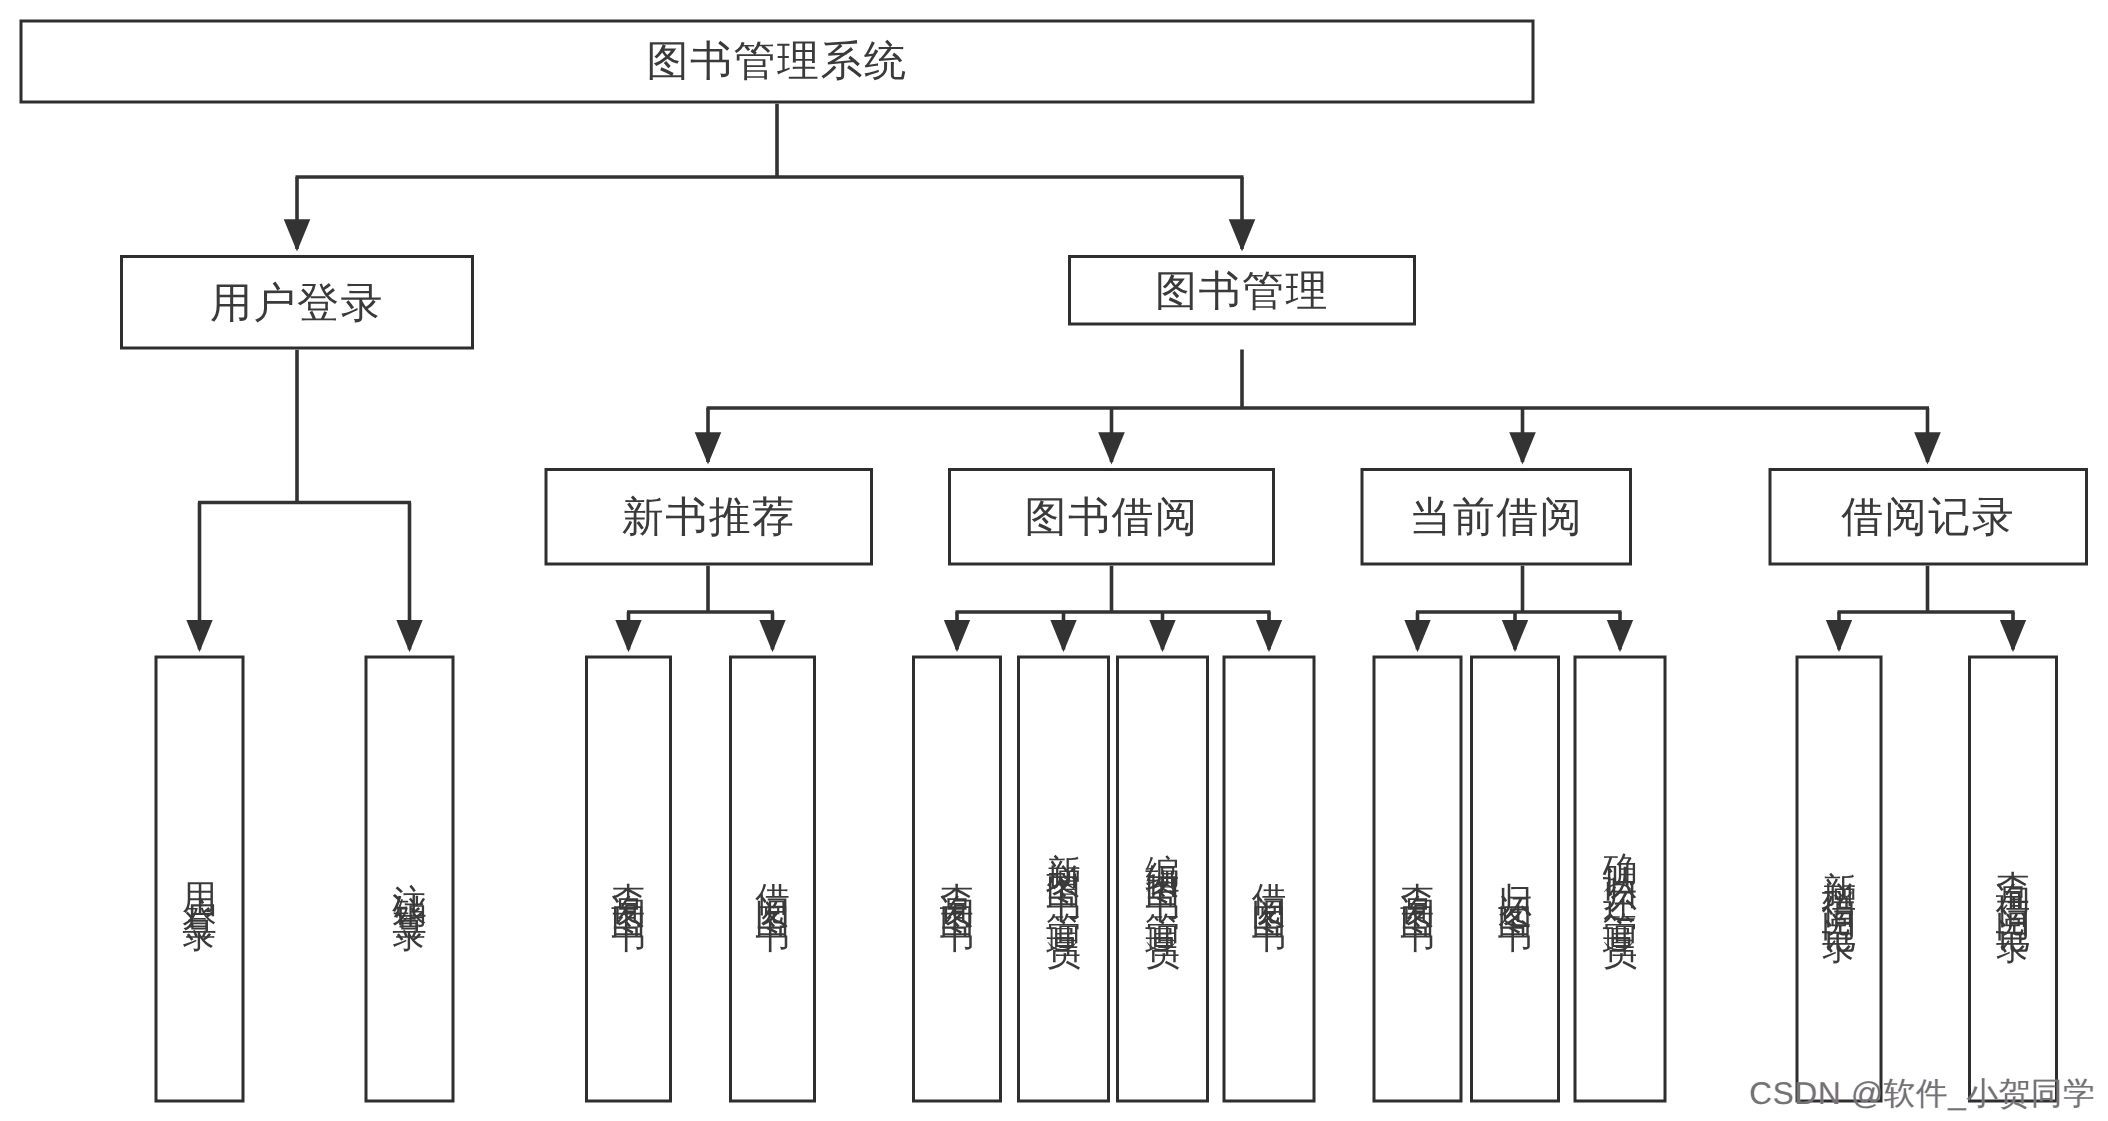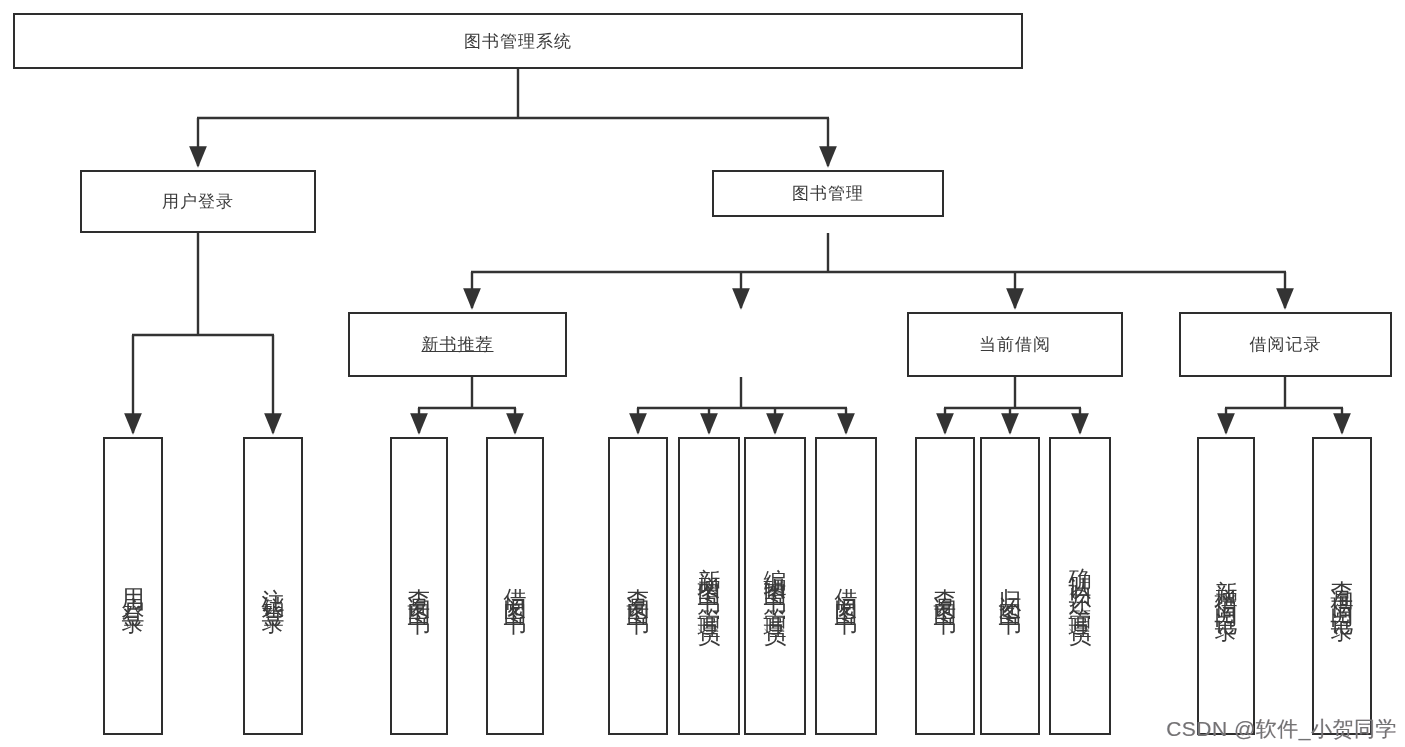--- a/index.html
+++ b/index.html
@@ -21,21 +21,21 @@
     position: absolute;
     box-sizing: border-box;
     background: #ffffff;
     border: 2.5px solid #2e2e2e;
     display: flex;
     align-items: center;
     justify-content: center;
     color: #3a3a3a;
   }
   .hbox {
-    font-size: 17px;
+    font-size: 28px;
     letter-spacing: 1px;
     white-space: nowrap;
   }
   .vbox span {
     writing-mode: vertical-rl;
     text-orientation: mixed;
     font-size: 23px;
     letter-spacing: 8px;
     line-height: 1;
     white-space: nowrap;
@@ -103,24 +103,27 @@
     <span>图书管理系统</span>
   </div>
 
   <div class="node hbox" style="left:80px; top:170px; width:236px; height:63px;">
     <span>用户登录</span>
   </div>
   <div class="node hbox" style="left:712px; top:170px; width:232px; height:47px;">
     <span>图书管理</span>
   </div>
 
-  <div class="node hbox" style="left:348px; top:312px; width:219px; height:65px;text-decoration:underline;">
+  <div class="node hbox" style="left:363px; top:312px; width:219px; height:65px;">
     <span>新书推荐</span>
   </div>
-  <div class="node hbox" style="left:907px; top:312px; width:216px; height:65px;">
+  <div class="node hbox" style="left:632px; top:312px; width:218px; height:65px;">
+    <span>图书借阅</span>
+  </div>
+  <div class="node hbox" style="left:907px; top:312px; width:181px; height:65px;">
     <span>当前借阅</span>
   </div>
   <div class="node hbox" style="left:1179px; top:312px; width:213px; height:65px;">
     <span>借阅记录</span>
   </div>
 
   <div class="node vbox" style="left:103px; top:437px; width:60px; height:298px;">
     <span>用户登录</span>
   </div>
   <div class="node vbox" style="left:243px; top:437px; width:60px; height:298px;">

